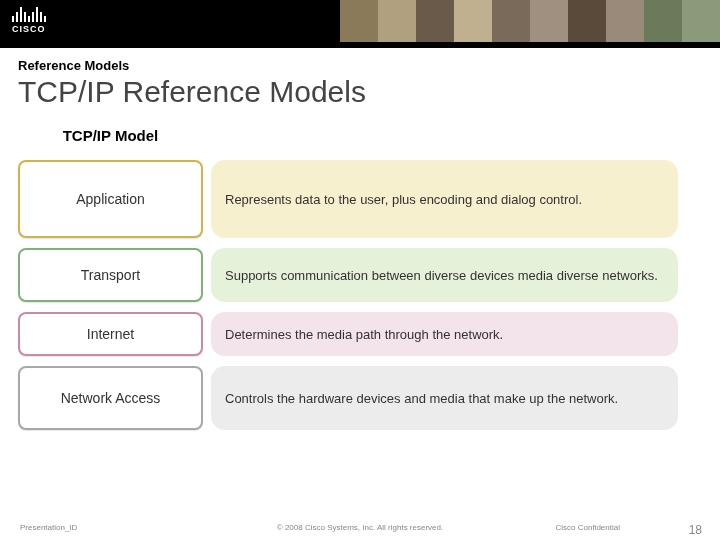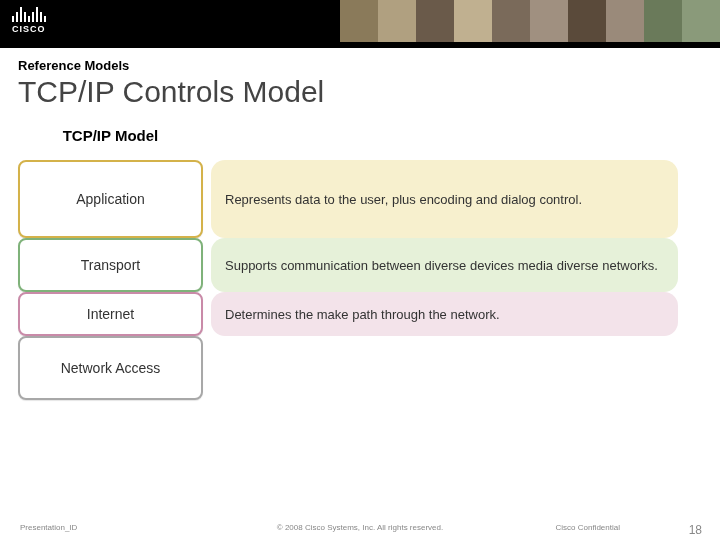--- a/index.html
+++ b/index.html
@@ -99,20 +99,21 @@
   .model-header-left {
     width: 185px;
     text-align: center;
     font-weight: bold;
     font-size: 15px;
     padding-bottom: 16px;
   }
   .row {
     display: flex;
     align-items: stretch;
+    margin-bottom: 10px;
   }
   .layer-box {
     width: 185px;
     border: 2px solid;
     border-radius: 8px;
     text-align: center;
     font-size: 14px;
     color: #333;
     display: flex;
     align-items: center;
@@ -181,44 +182,45 @@
     <div class="p6"></div>
       <div class="p7"></div>
       <div class="p8"></div>
       <div class="p9"></div>
       <div class="p10"></div>
   </div>
 </div>
 
 <div class="content">
   <div class="eyebrow">Reference Models</div>
-  <h1 class="title">TCP/IP Controls Model</h1>
+  <h1 class="title">TCP/IP Reference Models</h1>
 
   <div class="model">
     <div class="model-header">
       <div class="model-header-left">TCP/IP Model</div>
     </div>
 
     <div class="row app">
       <div class="layer-box">Application</div>
       <div class="desc-box">Represents data to the user, plus encoding and dialog control.</div>
     </div>
 
     <div class="row tra">
       <div class="layer-box">Transport</div>
       <div class="desc-box">Supports communication between diverse devices media diverse networks.</div>
     </div>
 
     <div class="row int">
       <div class="layer-box">Internet</div>
-      <div class="desc-box">Determines the make path through the network.</div>
+      <div class="desc-box">Determines the media path through the network.</div>
     </div>
 
     <div class="row net">
       <div class="layer-box">Network Access</div>
+      <div class="desc-box">Controls the hardware devices and media that make up the network.</div>
     </div>
   </div>
 </div>
 
 <div class="footer">
   <span class="footer-left">Presentation_ID</span>
   <span class="footer-center">© 2008 Cisco Systems, Inc. All rights reserved.</span>
   <span class="footer-conf">Cisco Confidential</span>
   <span class="footer-num">18</span>
 </div>

